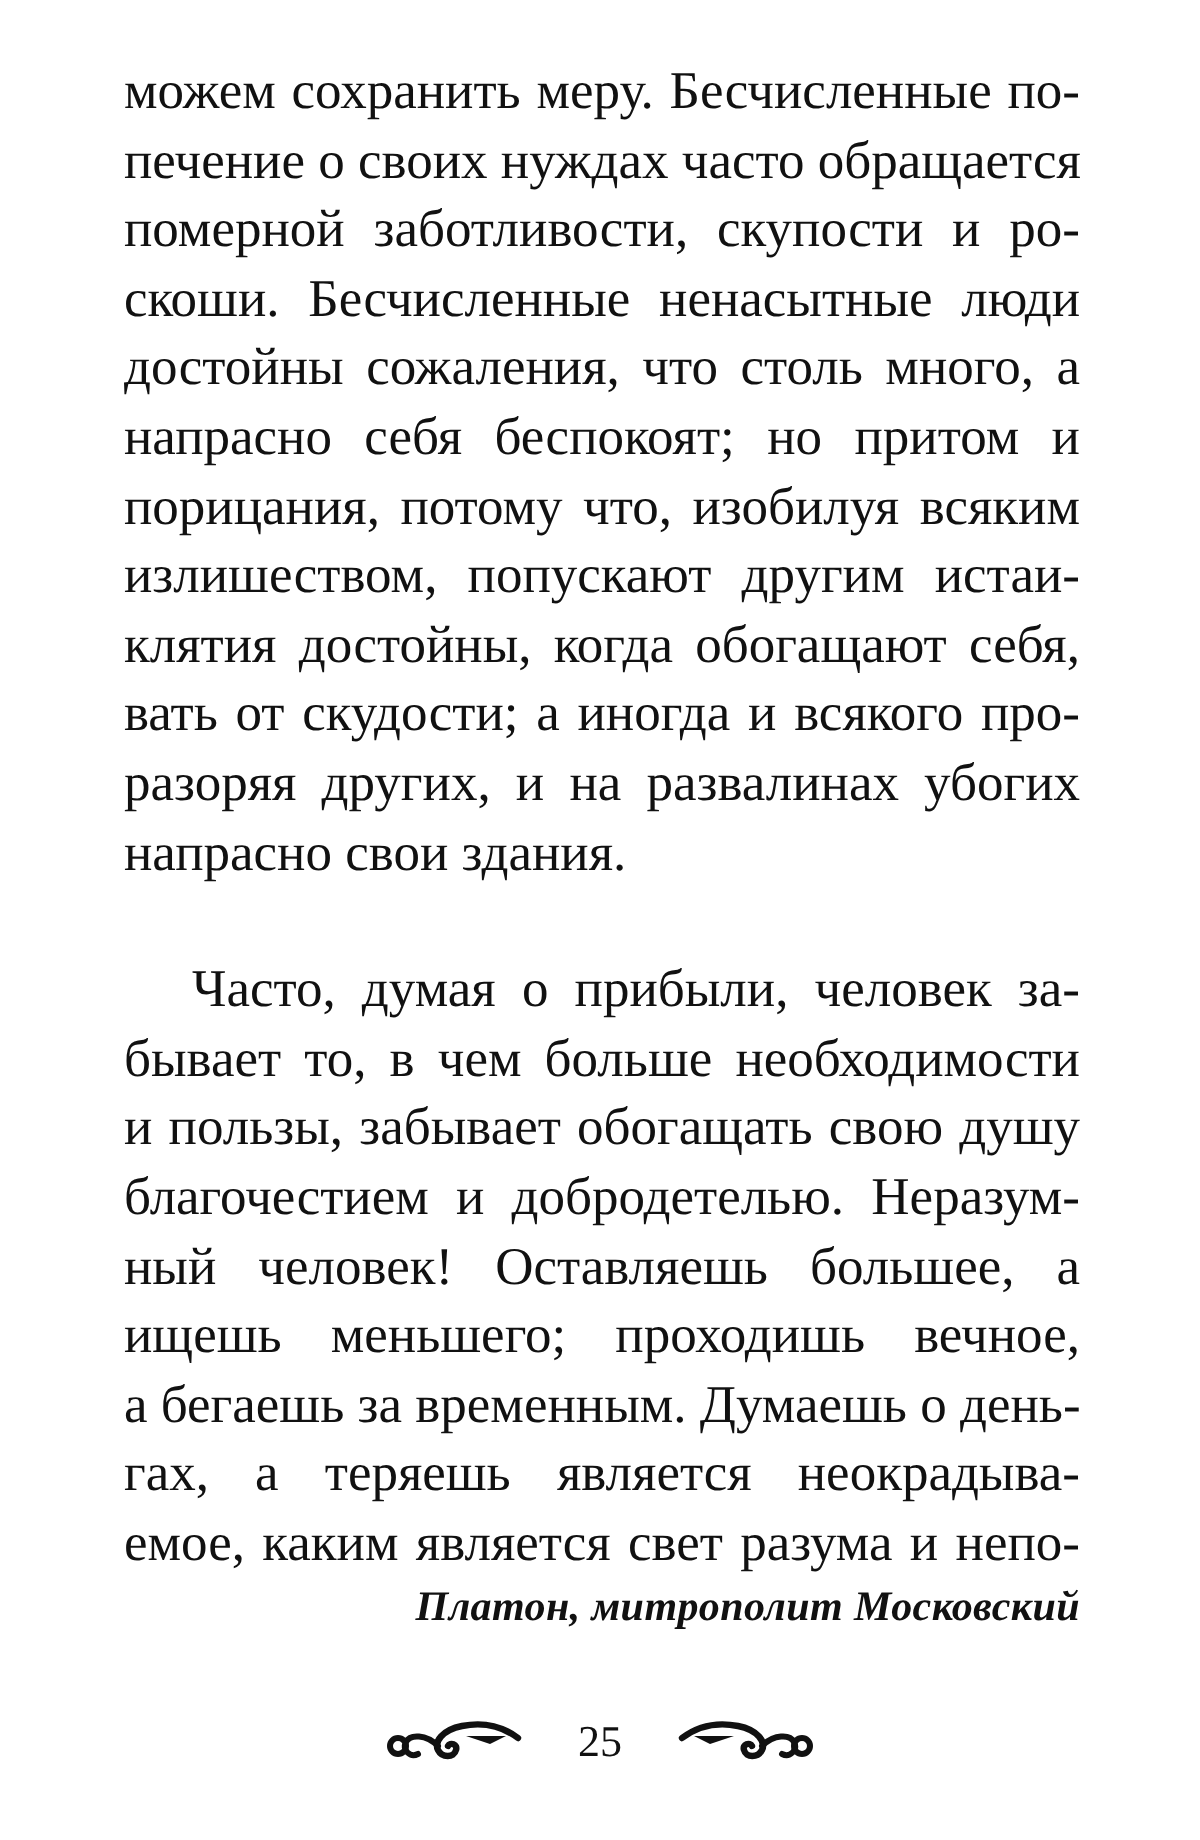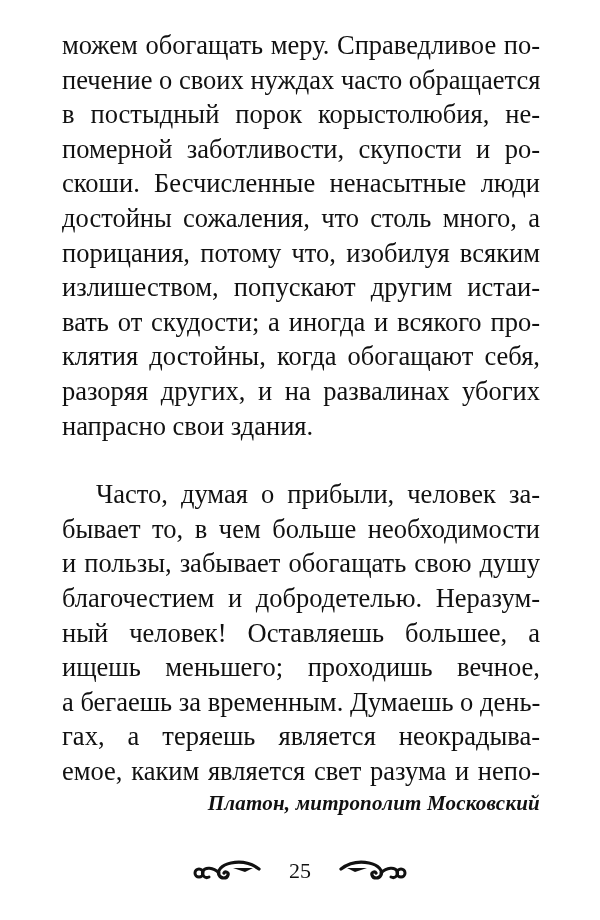--- a/index.html
+++ b/index.html
@@ -62,30 +62,30 @@
       font-size: 22px;
       line-height: 26px;
     }
     .orn svg { display: block; }
   </style>
 </head>
 <body>
 
 <div class="page">
   <div>
-    <span class="line">можем обогащать меру. Справедливое по-</span>
+    <span class="line">можем сохранить меру. Бесчисленные по-</span>
     <span class="line">печение о своих нуждах часто обращается</span>
-    <span class="line">в постыдный порок корыстолюбия, не-</span>
     <span class="line">померной заботливости, скупости и ро-</span>
     <span class="line">скоши. Бесчисленные ненасытные люди</span>
     <span class="line">достойны сожаления, что столь много, а</span>
+    <span class="line">напрасно себя беспокоят; но притом и</span>
     <span class="line">порицания, потому что, изобилуя всяким</span>
     <span class="line">излишеством, попускают другим истаи-</span>
+    <span class="line">клятия достойны, когда обогащают себя,</span>
     <span class="line">вать от скудости; а иногда и всякого про-</span>
-    <span class="line">клятия достойны, когда обогащают себя,</span>
     <span class="line">разоряя других, и на развалинах убогих</span>
     <span class="line last">напрасно свои здания.</span>
   </div>
 
   <div class="para-gap"></div>
 
   <div>
     <span class="line indent">Часто, думая о прибыли, человек за-</span>
     <span class="line">бывает то, в чем больше необходимости</span>
     <span class="line">и пользы, забывает обогащать свою душу</span>

